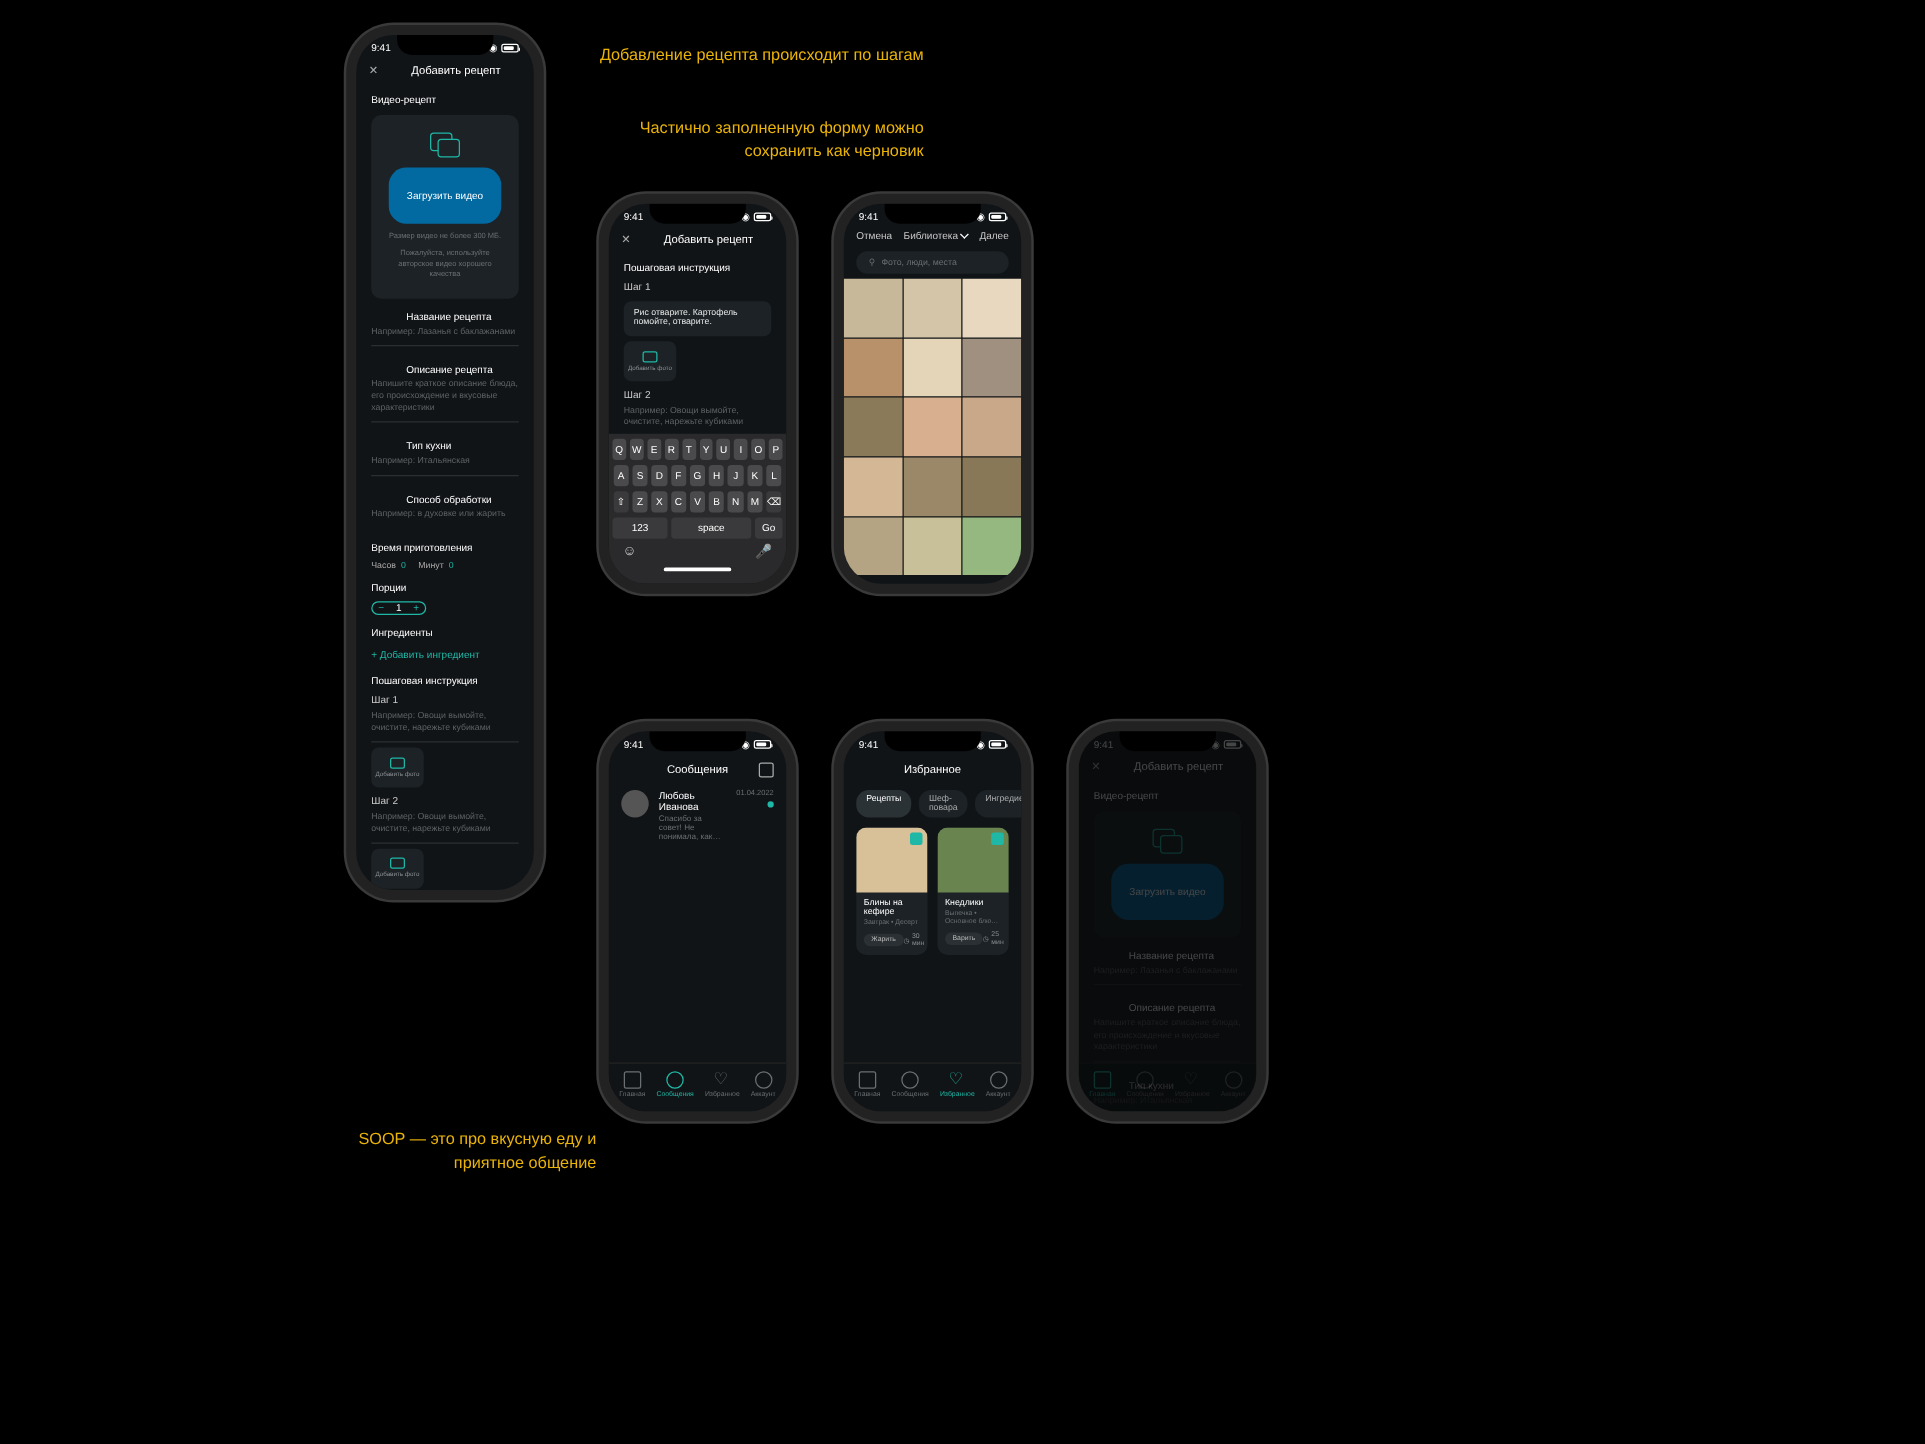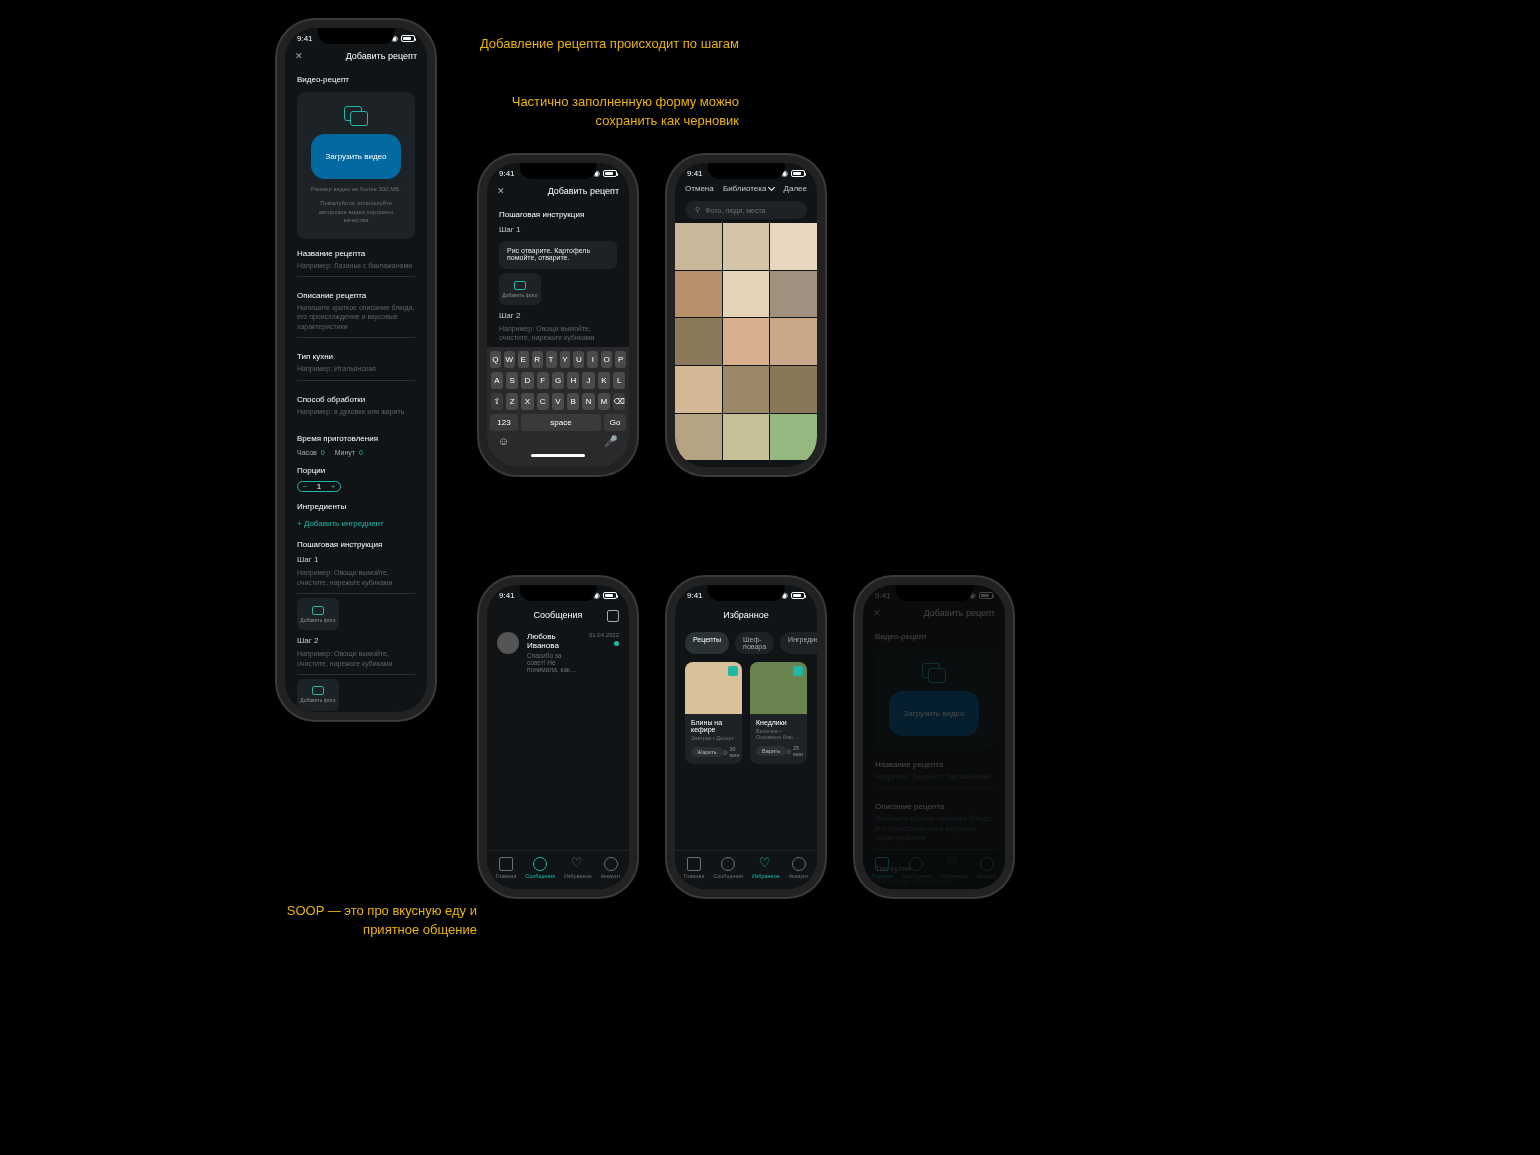--- a/index.html
+++ b/index.html
@@ -6,31 +6,31 @@
 body { background: #000; font-family: -apple-system, "Segoe UI", sans-serif; width: 1540px; height: 1155px; position: relative; overflow: hidden; color: #fff; }
 .canvas { position: relative; width: 1540px; height: 1155px; }
 .txt { position: absolute; color: #eab308; font-size: 13px; line-height: 1.45; text-align: right; }
 .phone { position: absolute; border-radius: 38px; padding: 8px; background: #222; box-shadow: 0 0 0 2px #3a3a3a; overflow: hidden; }
 .screen { background: #111417; border-radius: 30px; overflow: hidden; position: relative; height: 100%; font-size: 8px; color: #c8c8c8; }
 .notch { position: absolute; top: 0; left: 50%; transform: translateX(-50%); width: 54%; height: 16px; background: #000; border-radius: 0 0 12px 12px; z-index: 5; }
 .status { display: flex; justify-content: space-between; padding: 6px 12px 2px; font-size: 8px; color: #fff; }
 .status .r { display:flex; gap:3px; align-items:center; }
 .header { display:flex; align-items:center; padding: 6px 10px; font-size: 9px; color:#fff; }
 .header .close { margin-right:10px; color:#aaa; }
-.header .title { flex:1; text-align:right; font-weight:500; }
+.header .title { flex:1; text-align:center; font-weight:500; }
 .section-label { color:#fff; font-size:8px; font-weight:500; padding: 8px 12px 4px; }
 .upload-box { margin:4px 12px; background:#1c2226; border-radius:8px; padding:14px 10px; text-align:center; }
 .upload-icn { width:24px; height:20px; margin:0 auto 8px; position:relative; }
 .upload-icn:before, .upload-icn:after { content:""; position:absolute; border:1.5px solid #1fb8a7; border-radius:3px; width:16px; height:13px; }
 .upload-icn:before { left:0; top:0; }
 .upload-icn:after { left:6px; top:5px; background:#1c2226; }
 .btn-prim { background:#0369a1; color:#fff; border-radius:14px; padding:18px 14px; font-size:8px; display:inline-block; }
 .hint { font-size:6px; color:#6a6f72; margin-top:6px; line-height:1.4; }
 .field { padding: 6px 12px 8px; border-bottom: none; }
-.field-label { color:#fff; font-size:8px; margin-bottom:3px; }
+.field-label { color:#fff; font-size:8px; margin-bottom:3px;margin-left:28px; }
 .field-hint { color:#5d6265; font-size:7px; line-height:1.35; border-bottom:1px solid #2a2f32; padding-bottom:6px; }
 .text-input { background:#1c2226; border-radius:6px; padding:6px 8px; color:#e8e8e8; font-size:7px; margin:3px 12px; min-height:28px; }
 .photo-btn { margin:4px 12px; width:42px; height:32px; background:#1c2226; border-radius:6px; display:flex; flex-direction:column; align-items:center; justify-content:center; gap:2px; }
 .cam-icn { width:12px; height:9px; border:1px solid #1fb8a7; border-radius:2px; position:relative; }
 .photo-btn span { font-size:5px; color:#8a8f92; }
 .link-teal { color:#1fb8a7; font-size:8px; padding:4px 12px; }
 .stepper { display:flex; align-items:center; gap:6px; padding:2px 12px; }
 .step-ctrl { display:flex; align-items:center; border:1px solid #1fb8a7; border-radius:10px; overflow:hidden; }
 .step-ctrl div { width:14px; text-align:center; color:#1fb8a7; font-size:8px; }
 .step-ctrl .v { color:#fff; }
@@ -239,21 +239,21 @@
             <div class="key">Z</div>
             <div class="key">X</div>
             <div class="key">C</div>
             <div class="key">V</div>
             <div class="key">B</div>
             <div class="key">N</div>
             <div class="key">M</div>
             <div class="key dark">⌫</div>
           </div>
       <div class="kbottom">
-        <div class="key dark" style="width:28px">123</div>
+        <div class="key dark" style="width:44px">123</div>
         <div class="key dark wide">space</div>
         <div class="key dark" style="width:22px">Go</div>
       </div>
       <div class="kfoot">
             <span>☺</span>
             <span>🎤</span>
           </div>
       <div class="hbar"></div>
     </div>
   </div>

